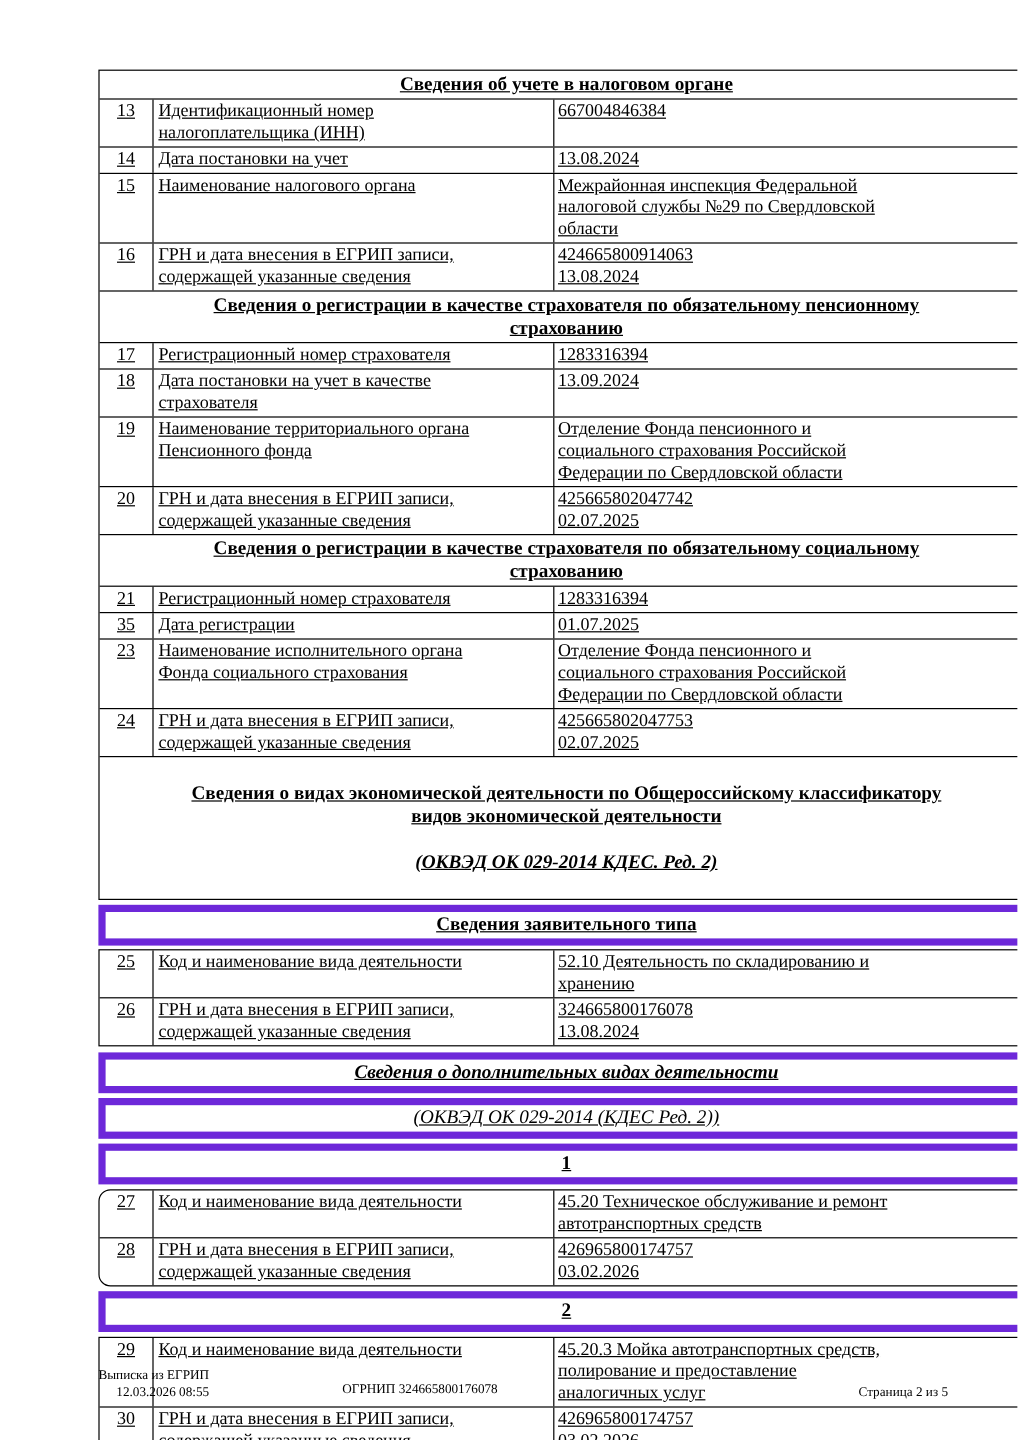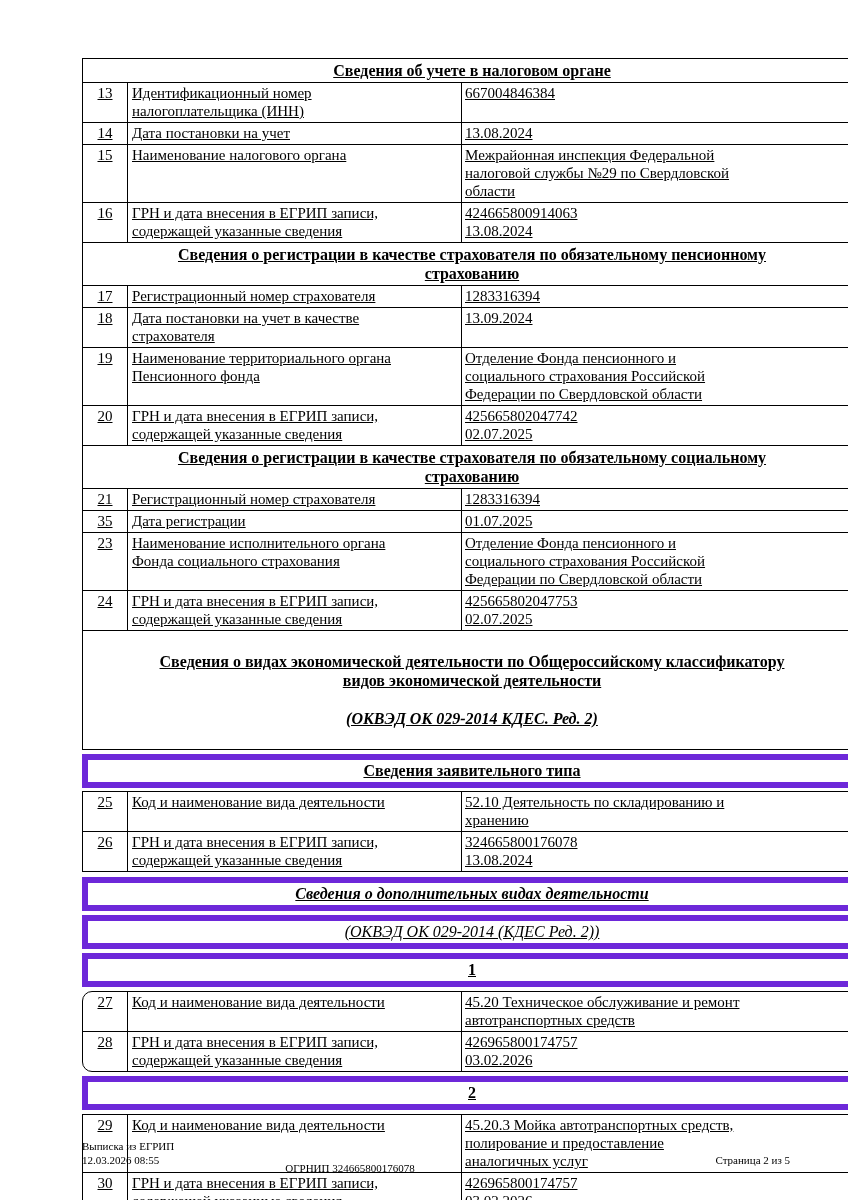--- a/index.html
+++ b/index.html
@@ -21,22 +21,22 @@
 
   .band{border:6px solid #6d28d9;text-align:center;font-size:16px;line-height:19px;
     padding:1px 8px 2px;margin-top:4px;white-space:pre-line;background:#fff;}
   .band-bold{font-weight:bold;}
   .band-bolditalic{font-weight:bold;font-style:italic;}
   .band-italic{font-style:italic;}
   .mt3{margin-top:3px;}
   .mt5{margin-top:5px;}
 
   .footer{position:absolute;left:0;top:1139px;width:848px;font-size:11px;line-height:14px;}
-  .footer-left{position:absolute;left:82px;top:0;text-align:left;}
-  .footer-center{position:absolute;left:0;top:22px;width:700px;text-align:center;}
+  .footer-left{position:absolute;left:82px;top:0;text-align:right;}
+  .footer-center{position:absolute;left:0;top:12px;width:700px;text-align:center;}
   .footer-right{position:absolute;right:58px;top:14px;}
 </style>
 </head>
 <body>
 
 <div class="sheet">
   <div class="content">
 
     <div class="tbl">
       <div class="sec-title">Сведения об учете в налоговом органе</div>

